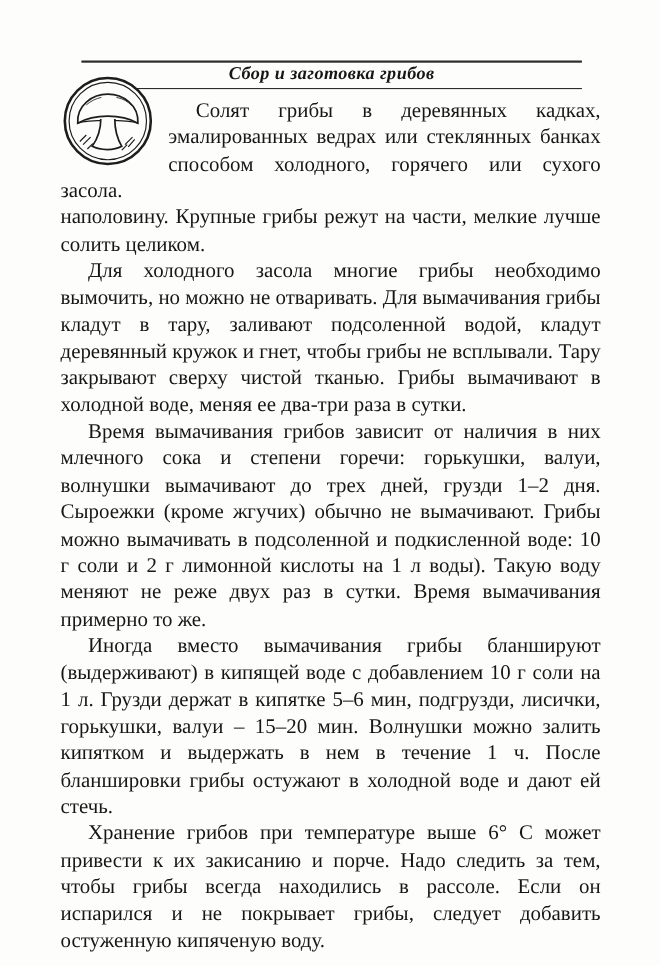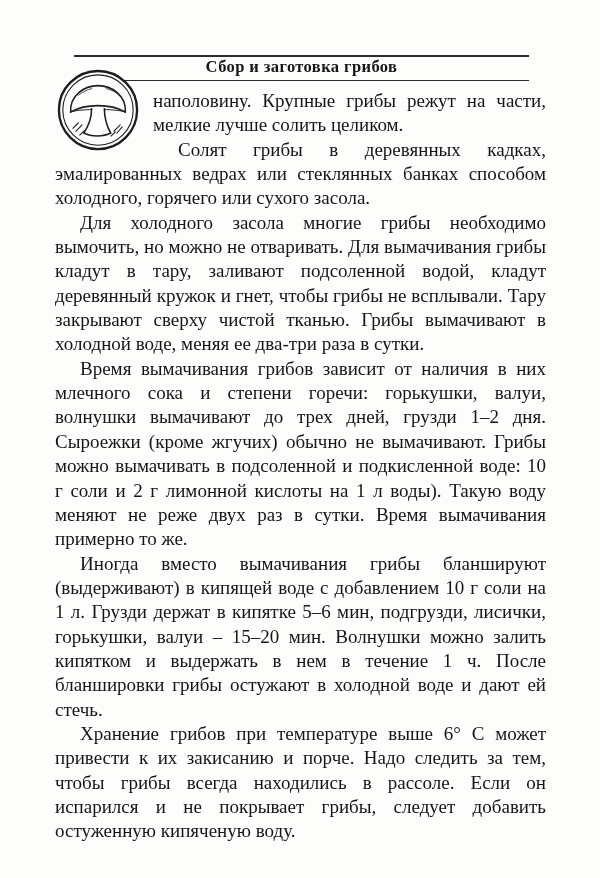--- a/index.html
+++ b/index.html
@@ -17,20 +17,21 @@
     position:absolute;
     top:55px; left:74px; right:71px;
     border-top:2px solid #2b2b2b;
     border-bottom:1px solid #2b2b2b;
     text-align:center;
     padding:0 0 3px 0;
   }
   .runhead-title {
     font-size:16.5px;
     font-weight:bold;
+    font-style:italic;
     letter-spacing:0.4px;
   }
   .content {
     position:absolute;
     top:89px; left:55px; right:54px;
     font-size:19px;
     line-height:24.35px;
     text-align:justify;
   }
   .emblem {
@@ -58,23 +59,23 @@
         <circle cx="44" cy="42" r="40" fill="#fdfdfb" stroke="#1d1d1d" stroke-width="2.4"></circle>
         <circle cx="44" cy="42" r="36" fill="none" stroke="#1d1d1d" stroke-width="1.1"></circle>
         <path d="M16 44 C 15 27, 30 17, 44 17 C 58 17, 73 27, 72 44 C 63 39, 53 37.5, 44 37.5 C 35 37.5, 25 39, 16 44 Z" fill="#fdfdfb" stroke="#1d1d1d" stroke-width="1.6"></path>
         <path d="M16 44 C 26 40.5, 62 40.5, 72 44" fill="none" stroke="#1d1d1d" stroke-width="1"></path>
         <path d="M37.5 40 C 37.5 50, 34 59, 29.5 65.5 C 37 69.5, 50 69.5, 57 65.5 C 52 57, 50.5 50, 50.5 40" fill="#fdfdfb" stroke="#1d1d1d" stroke-width="1.6"></path>
         <path d="M18 61 L24 55 M21 64 L28 57 M60 64 L67 57 M63 66 L69 59 M25 68 L30 63 M57 69 L62 64" stroke="#1d1d1d" stroke-width="1.1" fill="none"></path>
         <path d="M24 27 C 28 23.5, 33 21, 38 20 M52 20 C 58 21, 63 24, 66 27.5" stroke="#1d1d1d" stroke-width="0.8" fill="none"></path>
       </svg>
     </div>
 
+    <p class="para">Солят грибы в деревянных кадках, эмалированных ведрах или стеклянных банках способом холодного, горячего или сухого засола.</p>
+
     <p class="para cont">наполовину. Крупные грибы режут на части, мелкие лучше солить целиком.</p>
-
-    <p class="para">Солят грибы в деревянных кадках, эмалированных ведрах или стеклянных банках способом холодного, горячего или сухого засола.</p>
 
     <p class="para">Для холодного засола многие грибы необходимо вымочить, но можно не отваривать. Для вымачивания грибы кладут в тару, заливают подсоленной водой, кладут деревянный кружок и гнет, чтобы грибы не всплывали. Тару закрывают сверху чистой тканью. Грибы вымачивают в холодной воде, меняя ее два-три раза в сутки.</p>
 
     <p class="para">Время вымачивания грибов зависит от наличия в них млечного сока и степени горечи: горькушки, валуи, волнушки вымачивают до трех дней, грузди 1–2 дня. Сыроежки (кроме жгучих) обычно не вымачивают. Грибы можно вымачивать в подсоленной и подкисленной воде: 10 г соли и 2 г лимонной кислоты на 1 л воды). Такую воду меняют не реже двух раз в сутки. Время вымачивания примерно то же.</p>
 
     <p class="para">Иногда вместо вымачивания грибы бланшируют (выдерживают) в кипящей воде с добавлением 10 г соли на 1 л. Грузди держат в кипятке 5–6 мин, подгрузди, лисички, горькушки, валуи – 15–20 мин. Волнушки можно залить кипятком и выдержать в нем в течение 1 ч. После бланшировки грибы остужают в холодной воде и дают ей стечь.</p>
 
 
     <p class="para">Хранение грибов при температуре выше 6° С может привести к их закисанию и порче. Надо следить за тем, чтобы грибы всегда находились в рассоле. Если он испарился и не покрывает грибы, следует добавить остуженную кипяченую воду.</p>
 

